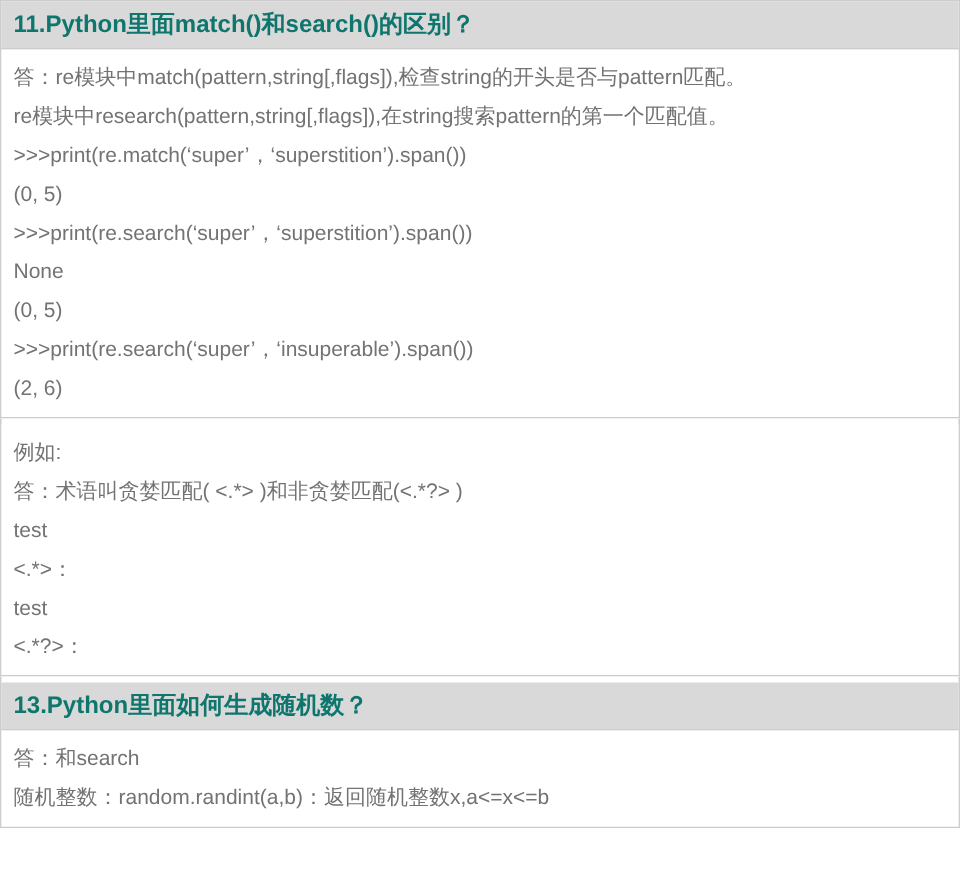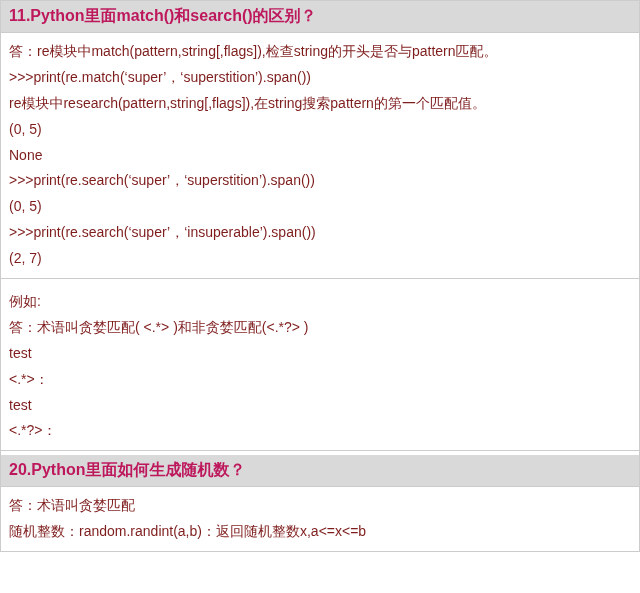--- a/index.html
+++ b/index.html
@@ -14,72 +14,72 @@
   }
   .section {
     border: 1px solid #ccc;
     border-top: none;
   }
   .section:first-child {
     border-top: 1px solid #ccc;
   }
   .heading {
     background: #d9d9d9;
-    color: #be185d;
+    color: #0f766e;
     font-weight: bold;
     font-size: 16px;
     padding: 5px 8px;
     border-bottom: 1px solid #ccc;
   }
   .content {
     padding: 6px 8px;
     background: #fff;
   }
   .line {
     line-height: 1.85;
-    color: #7f1d1d;
+    color: #737373;
     white-space: pre-wrap;
   }
   .gap {
     height: 4px;
     background: #fff;
     border-left: 1px solid #ccc;
     border-right: 1px solid #ccc;
   }
 </style>
 </head>
 <body>
 
 <div id="root">
     <div class="section">
       <div class="heading">11.Python里面match()和search()的区别？</div>
       <div class="content">
         <div class="line">答：re模块中match(pattern,string[,flags]),检查string的开头是否与pattern匹配。</div>
+        <div class="line">re模块中research(pattern,string[,flags]),在string搜索pattern的第一个匹配值。</div>
         <div class="line">&gt;&gt;&gt;print(re.match(‘super’，‘superstition’).span())</div>
-        <div class="line">re模块中research(pattern,string[,flags]),在string搜索pattern的第一个匹配值。</div>
         <div class="line">(0, 5)</div>
+        <div class="line">&gt;&gt;&gt;print(re.search(‘super’，‘superstition’).span())</div>
         <div class="line">None</div>
-        <div class="line">&gt;&gt;&gt;print(re.search(‘super’，‘superstition’).span())</div>
         <div class="line">(0, 5)</div>
         <div class="line">&gt;&gt;&gt;print(re.search(‘super’，‘insuperable’).span())</div>
-        <div class="line">(2, 7)</div>
+        <div class="line">(2, 6)</div>
       </div>
     </div>
     <div class="gap"></div>
     <div class="section">
       <div class="content">
         <div class="line">例如:</div>
         <div class="line">答：术语叫贪婪匹配( &lt;.*&gt; )和非贪婪匹配(&lt;.*?&gt; )</div>
         <div class="line">test</div>
         <div class="line">&lt;.*&gt;：</div>
         <div class="line">test</div>
         <div class="line">&lt;.*?&gt;：</div>
       </div>
     </div>
     <div class="gap"></div>
     <div class="section">
-      <div class="heading">20.Python里面如何生成随机数？</div>
+      <div class="heading">13.Python里面如何生成随机数？</div>
       <div class="content">
-        <div class="line">答：术语叫贪婪匹配</div>
+        <div class="line">答：和search</div>
         <div class="line">随机整数：random.randint(a,b)：返回随机整数x,a&lt;=x&lt;=b</div>
       </div>
     </div>
   </div>
 
 </body></html>

